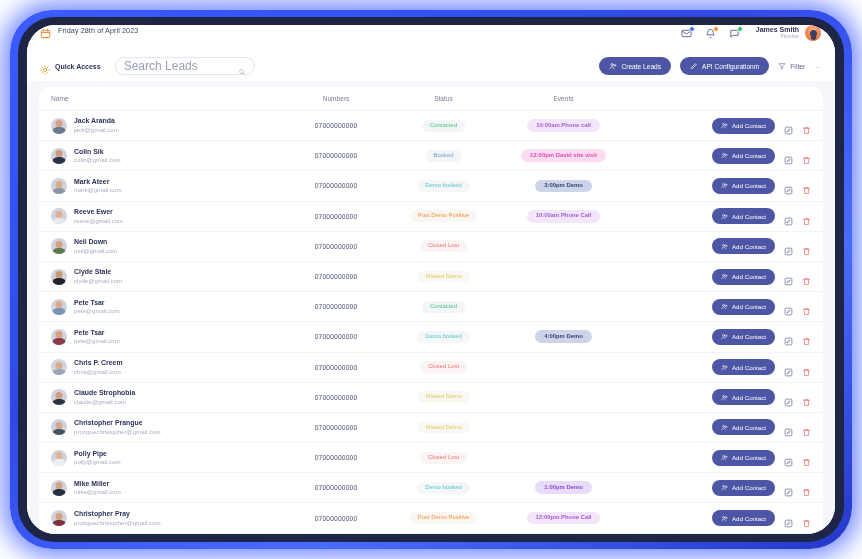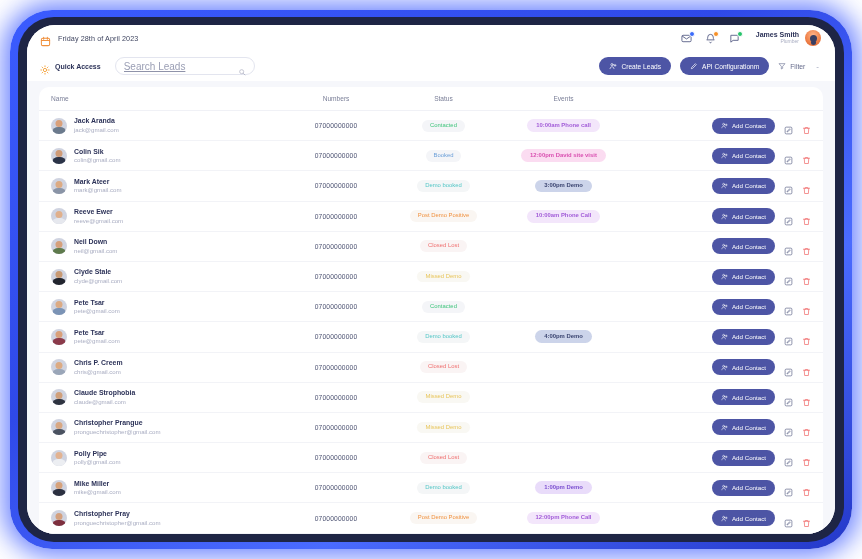--- a/index.html
+++ b/index.html
@@ -44,21 +44,21 @@
     overflow: hidden;
     display: flex;
     flex-direction: column;
   }
 
   
   .topbar {
     height: 26px;
     flex: none;
     display: flex;
-    align-items: center;
+    align-items: flex-start;
     padding: 0 14px 0 13px;
     background: #ffffff;
   }
   .date-group { display: flex; align-items: center; gap: 7px; }
   .cal-icon { width: 11px; height: 11px; flex: none; }
   .date-text { font-size: 7.2px; color: #3f4560; letter-spacing: .1px; }
   .topbar-right {
     margin-left: auto;
     display: flex; align-items: center; gap: 13px;
   }
@@ -99,22 +99,22 @@
     margin-left: 14px;
     width: 140px; height: 18px;
     border: 1px solid #e3e5ef;
     border-radius: 9px;
     display: flex; align-items: center;
     padding: 0 8px;
     background: #fff;
   }
   .search-input {
     border: 0; outline: 0;
-    font-family: inherit; font-size: 10px; color: #8f93aa;
-    background: transparent; flex: 1; width: 100%; text-decoration: underline;
+    font-family: inherit; font-size: 12px; color: #8f93aa;
+    background: transparent; flex: 1; width: 100%;
   }
   .search-input::placeholder { color: #9a9eb4; }
   .search-icon { width: 8px; height: 8px; flex: none; opacity: .65; }
 
   .actionbar-right { margin-left: auto; display: flex; align-items: center; gap: 9px; }
   .btn {
     height: 18px;
     border-radius: 9px;
     background: #4d55a5;
     color: #fff;

